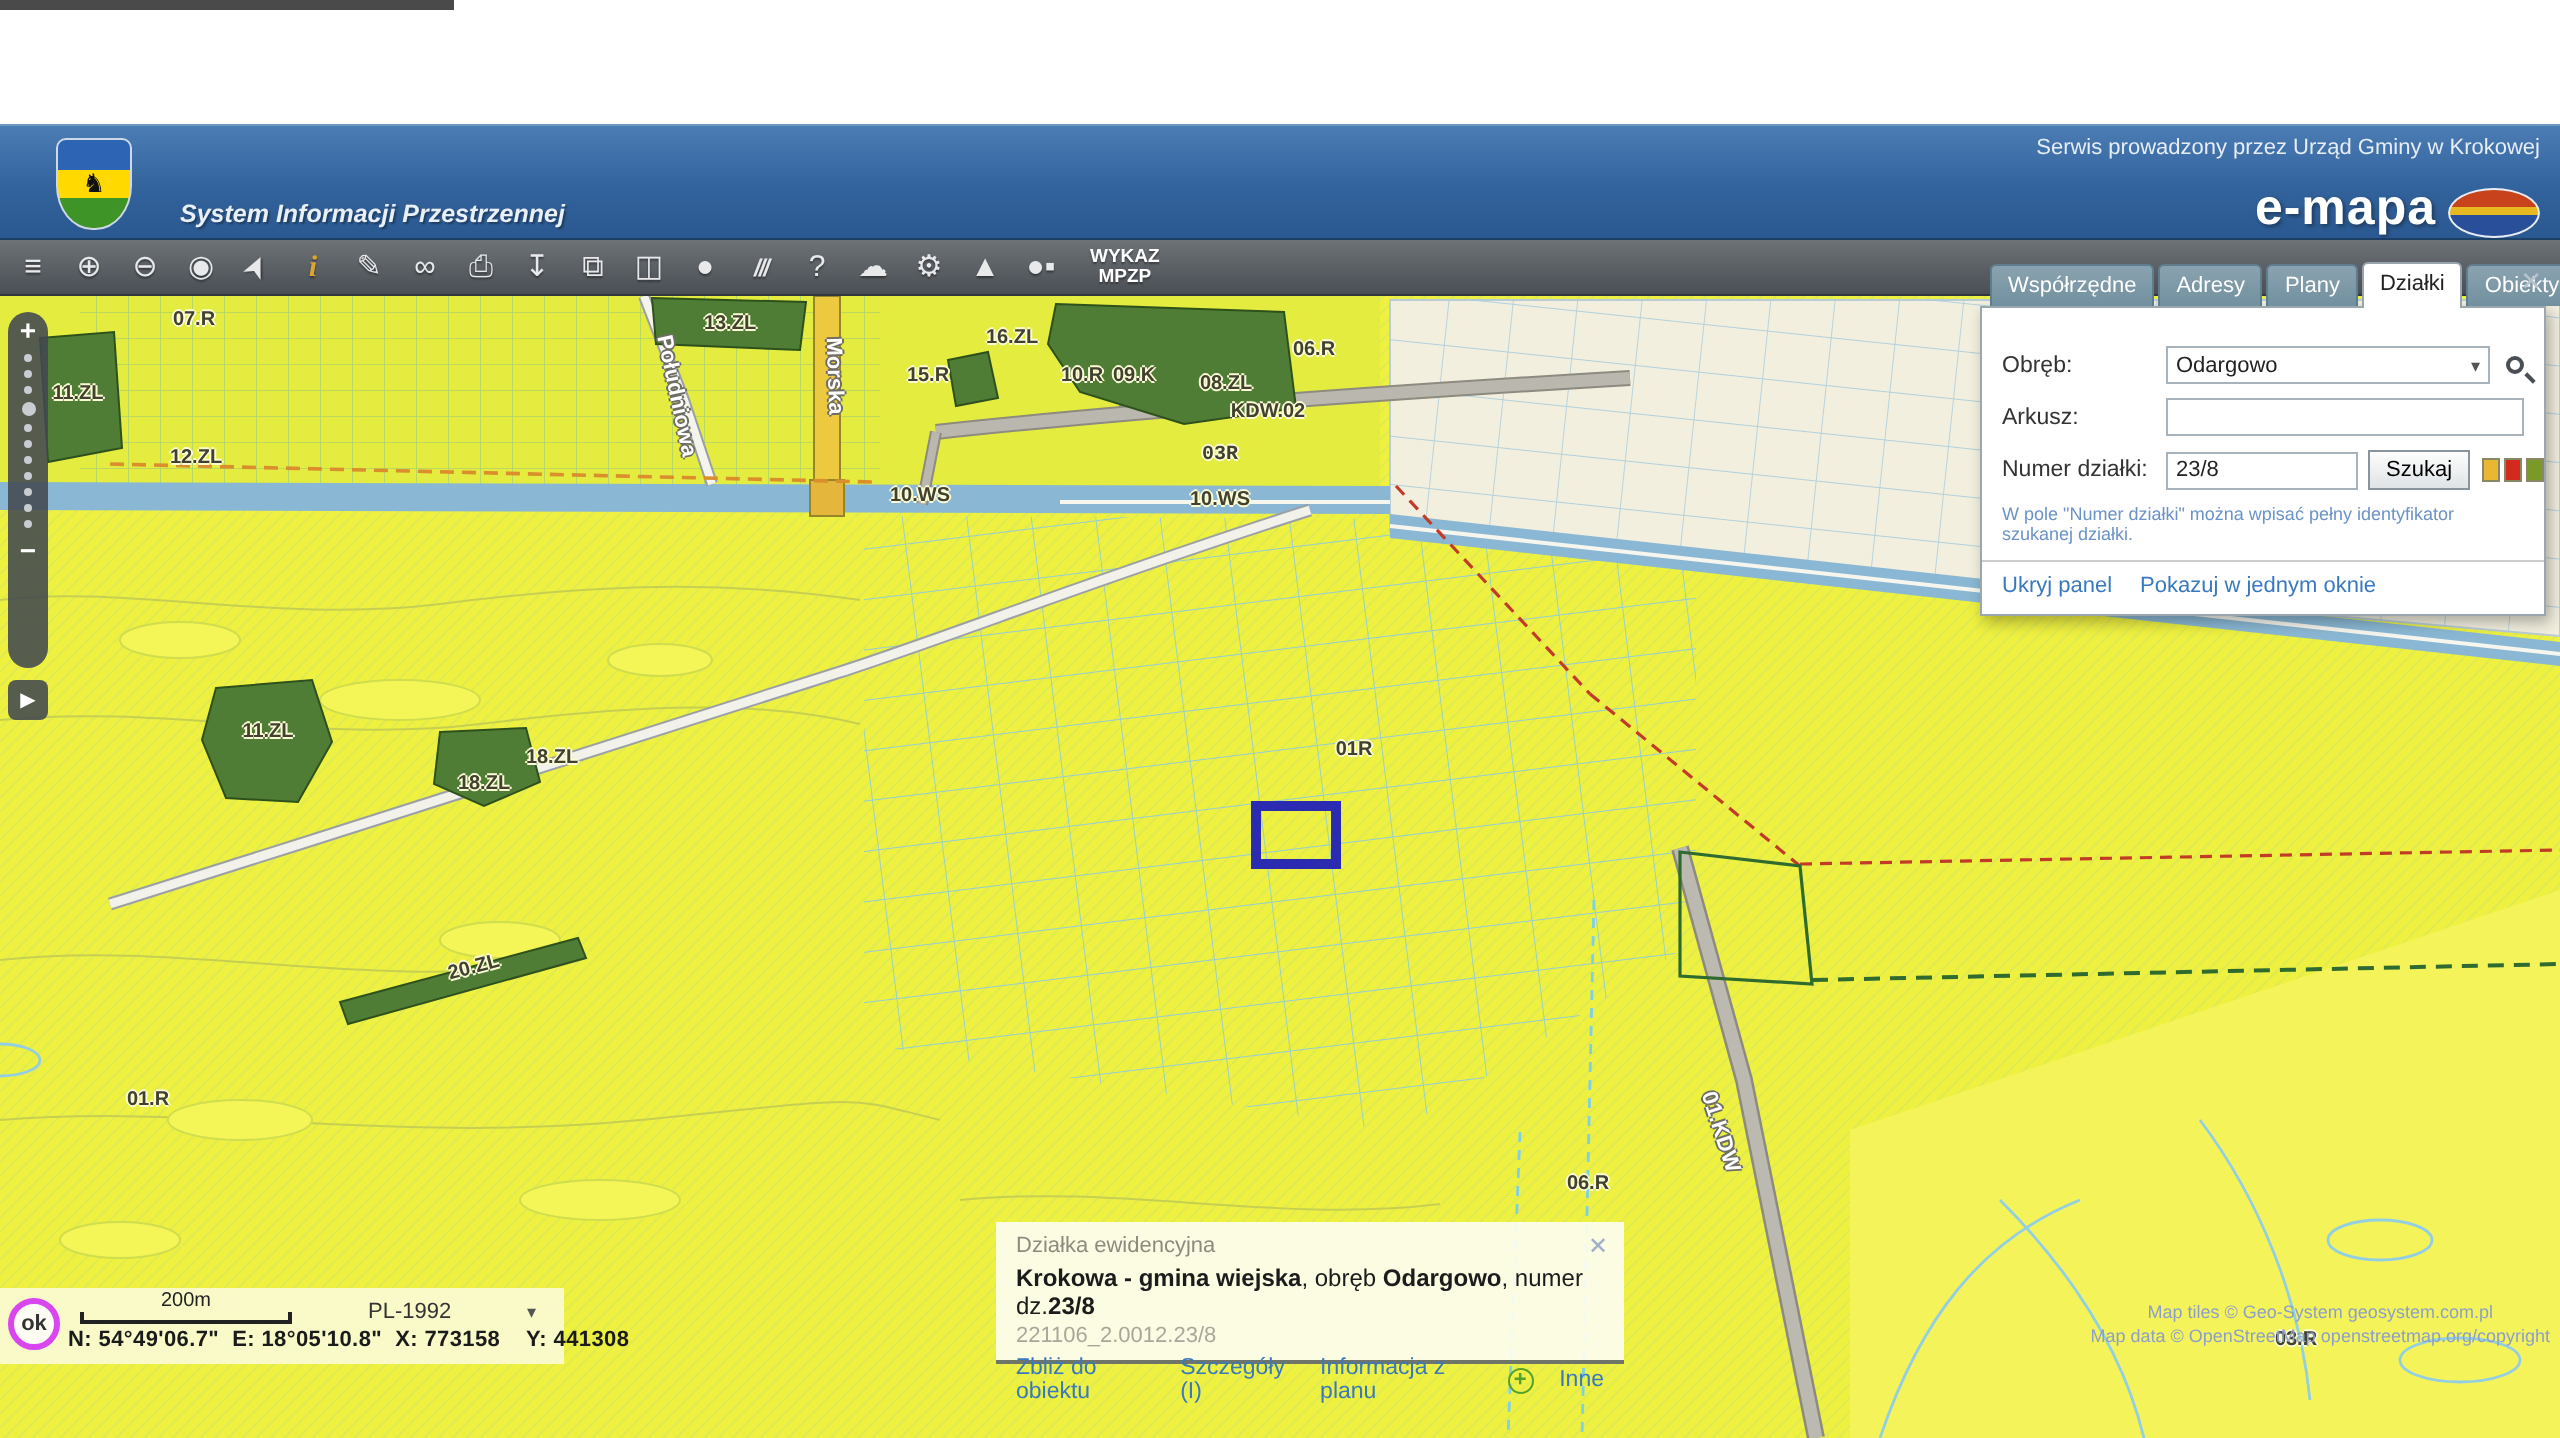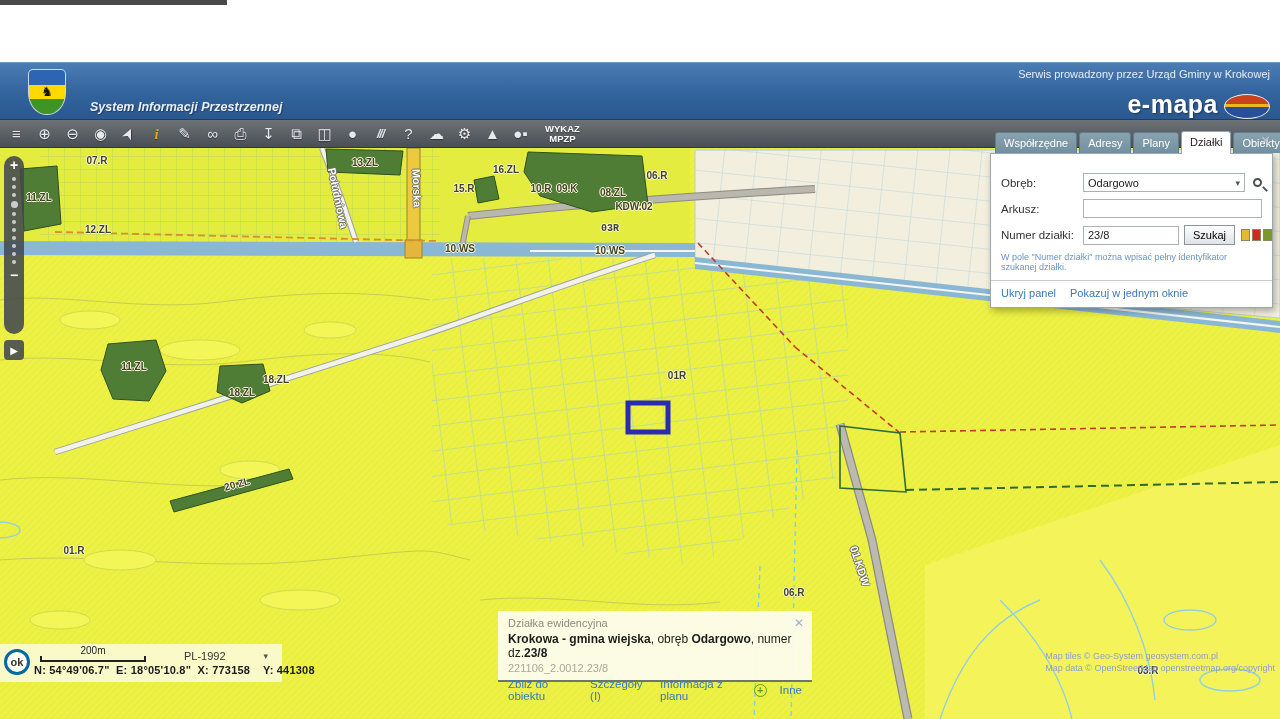--- a/index.html
+++ b/index.html
@@ -96,21 +96,21 @@
   .swatch{width:9px;height:12px;border:1px solid #886;cursor:pointer;}
   #panel-hint{font-size:9px;color:#6b93c8;margin:1px 0 8px;}
   #panel-divider{border-top:1px solid #ccc;margin:0 -10px;}
   #panel-links{display:flex;gap:14px;font-size:11px;color:#3879bf;padding:6px 0 4px;}
   #panel-links span{cursor:pointer;}
 
   
   #statusbar{position:absolute;left:0;top:644px;width:282px;height:38px;z-index:4;
     background:rgba(251,251,229,.82);}
   #ok-btn{position:absolute;left:4px;top:5px;width:26px;height:26px;border-radius:50%;
-    border:3px solid #0369a1;background:#fdfdf4;color:#333;font-weight:bold;font-size:11px;
+    border:3px solid #d946ef;background:#fdfdf4;color:#333;font-weight:bold;font-size:11px;
     display:flex;align-items:center;justify-content:center;cursor:pointer;}
   #scalebox{position:absolute;left:40px;top:2px;width:106px;text-align:center;}
   #scale-label{font-size:10px;color:#222;line-height:10px;}
   #scale-line{height:6px;border-left:2px solid #222;border-right:2px solid #222;border-bottom:2px solid #222;}
   #crs-select{position:absolute;left:180px;top:4px;width:92px;height:16px;display:flex;
     align-items:center;justify-content:space-between;font-size:11px;color:#333;cursor:pointer;padding:0 4px;}
   #coords{position:absolute;left:34px;top:20px;font-size:11px;font-weight:bold;color:#1b1b1b;
     letter-spacing:.2px;white-space:pre;}
 
   
@@ -119,21 +119,21 @@
   #popup-title{font-size:11px;color:#8c8c7e;}
   #popup-close{position:absolute;right:8px;top:5px;color:#9fb0c8;font-size:12px;cursor:pointer;}
   #popup-main{font-size:12px;color:#1c1c1c;margin-top:3px;}
   #popup-ident{font-size:11px;color:#a8a89a;margin-top:2px;}
   #popup-links{display:flex;align-items:center;gap:13px;margin-top:4px;font-size:11.5px;color:#3879bf;}
   #popup-links span{cursor:pointer;}
   #popup-plus{width:13px;height:13px;border-radius:50%;border:1.5px solid #58a02c;color:#58a02c;
     font-size:11px;font-weight:bold;line-height:11px;text-align:center;cursor:pointer;flex:none;}
 
   
-  #attrib{position:absolute;right:5px;top:650px;text-align:left;z-index:4;
+  #attrib{position:absolute;right:5px;top:650px;text-align:center;z-index:4;
     font-size:9px;color:#8d9fc9;line-height:12px;}
 </style>
 </head>
 <body>
 
 <div class="stage" data-name="app-window">
 
   <div id="top-strip" data-name="browser-strip">
     <div id="top-sliver" data-name="top-dark-strip"></div>
   </div>

